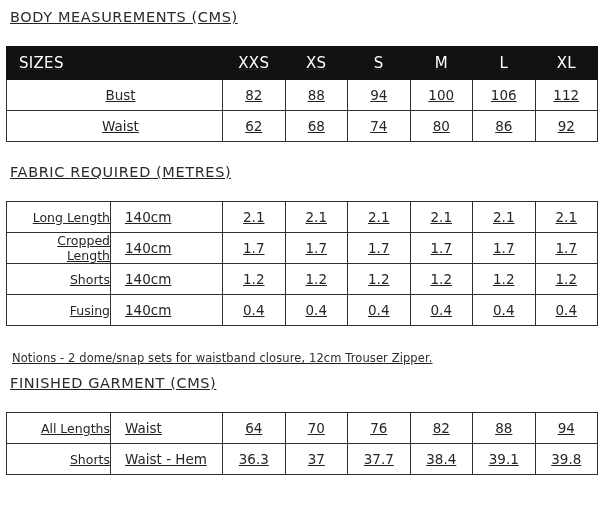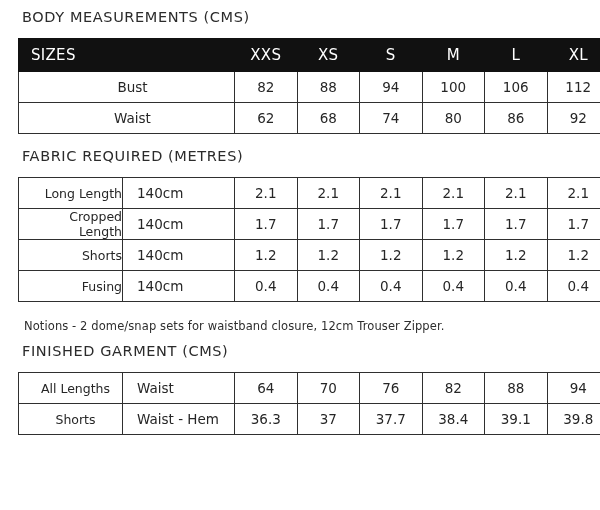--- a/index.html
+++ b/index.html
@@ -12,38 +12,39 @@
     height: 510px;
     font-family: "DejaVu Sans", sans-serif;
     color: #222222;
     overflow: hidden;
   }
   .page {
     position: relative;
     width: 600px;
     height: 510px;
     box-sizing: border-box;
-    padding: 0 16px;
+    padding: 0 4px;
+    text-decoration: underline;
   }
   .section-title {
     font-family: "DejaVu Sans", sans-serif;
     font-size: 14.5px;
     letter-spacing: 0.6px;
     color: #2b2b2b;
     padding: 6px 6px 5px 6px;
     font-variant: small-caps;
     text-transform: uppercase;
   }
   .section-title.first { padding-top: 9px; }
 
   table {
     border-collapse: collapse;
     width: 592px;
     table-layout: fixed;
-    margin: 8px 2px;
+    margin: 16px 2px;
   }
   td, th {
     border: 1px solid #2f2f2f;
     font-size: 13.5px;
     font-weight: normal;
     padding: 0;
     height: 30px;
     vertical-align: middle;
     text-align: center;
     color: #262626;
@@ -78,21 +79,21 @@
   .t-fabric col.c1 { width: 112px; }
   .t-fabric col.cn { width: 62.5px; }
 
   .t-fin col.c0 { width: 104px; }
   .t-fin col.c1 { width: 112px; }
   .t-fin col.cn { width: 62.5px; }
 
   .t-fabric td.lbl, .t-fin td.lbl { font-size: 12.5px; }
   .t-fabric td.lbl { padding-left: 10px; text-align: right; }
   .t-fabric td.sz  { padding-left: 14px; text-align: left; }
-  .t-fin td.lbl { padding-left: 10px; text-align: center; }
+  .t-fin td.lbl { padding-left: 10px; text-align: right; }
   .t-fin td.sz  { padding-left: 14px; text-align: left; }
 </style>
 </head>
 <body>
 
 <div class="page">
 
   <div class="section-title first">Body Measurements (cms)</div>
 
   <table class="t-body">

